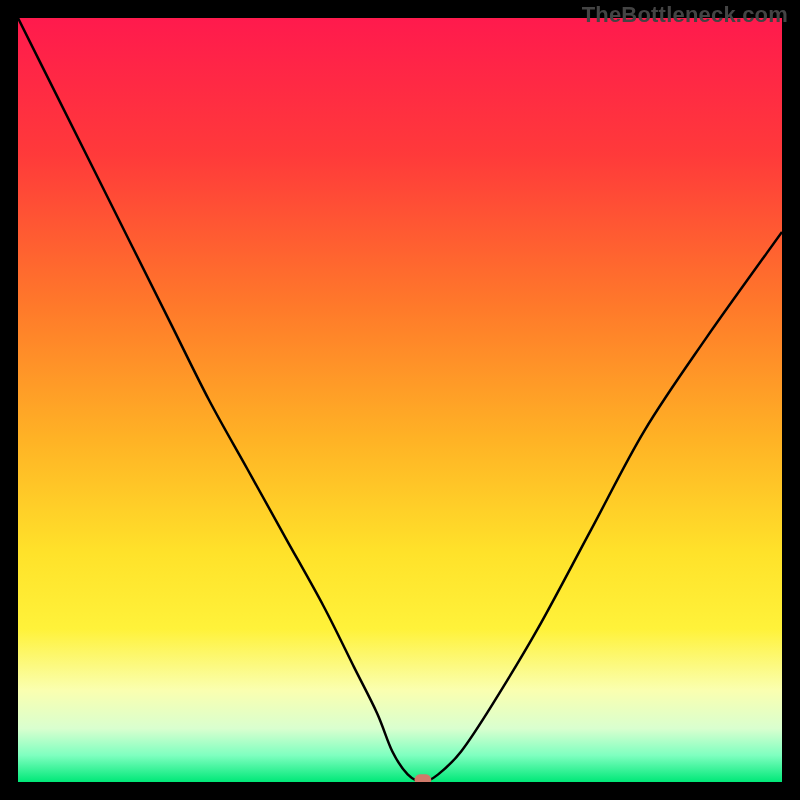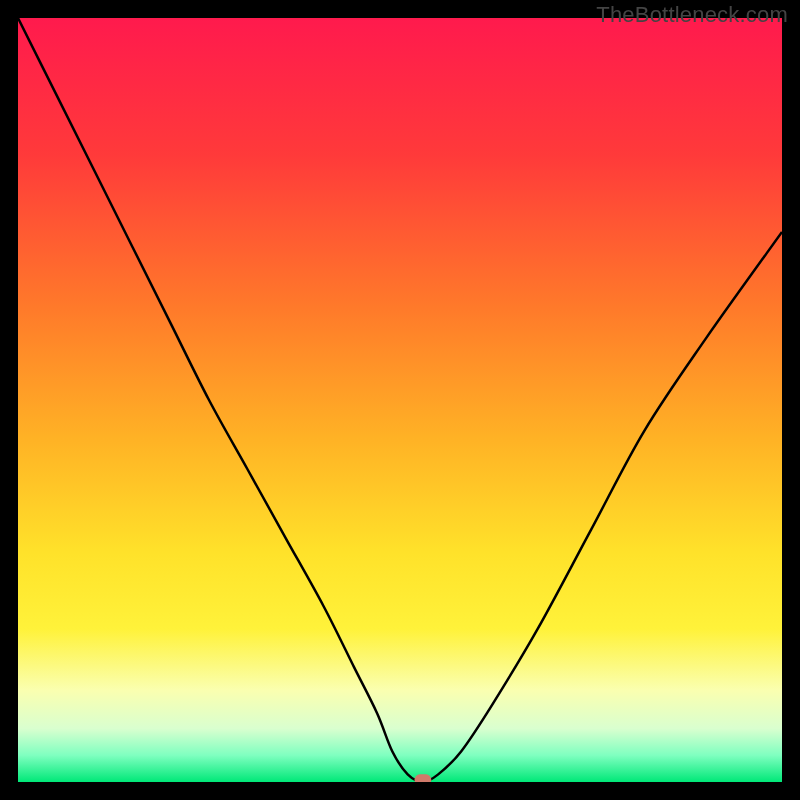--- a/index.html
+++ b/index.html
@@ -34,21 +34,21 @@
     width: 100%;
     height: 100%;
     display: block;
   }
   .watermark {
     position: absolute;
     top: 2px;
     right: 12px;
     color: #444;
     font-size: 22px;
-    font-weight: 400;
+    font-weight: 700;
     letter-spacing: 0.2px;
     user-select: none;
   }
 </style>
 </head>
 <body>
 
 <div class="frame">
 
   <div class="plot-area">

